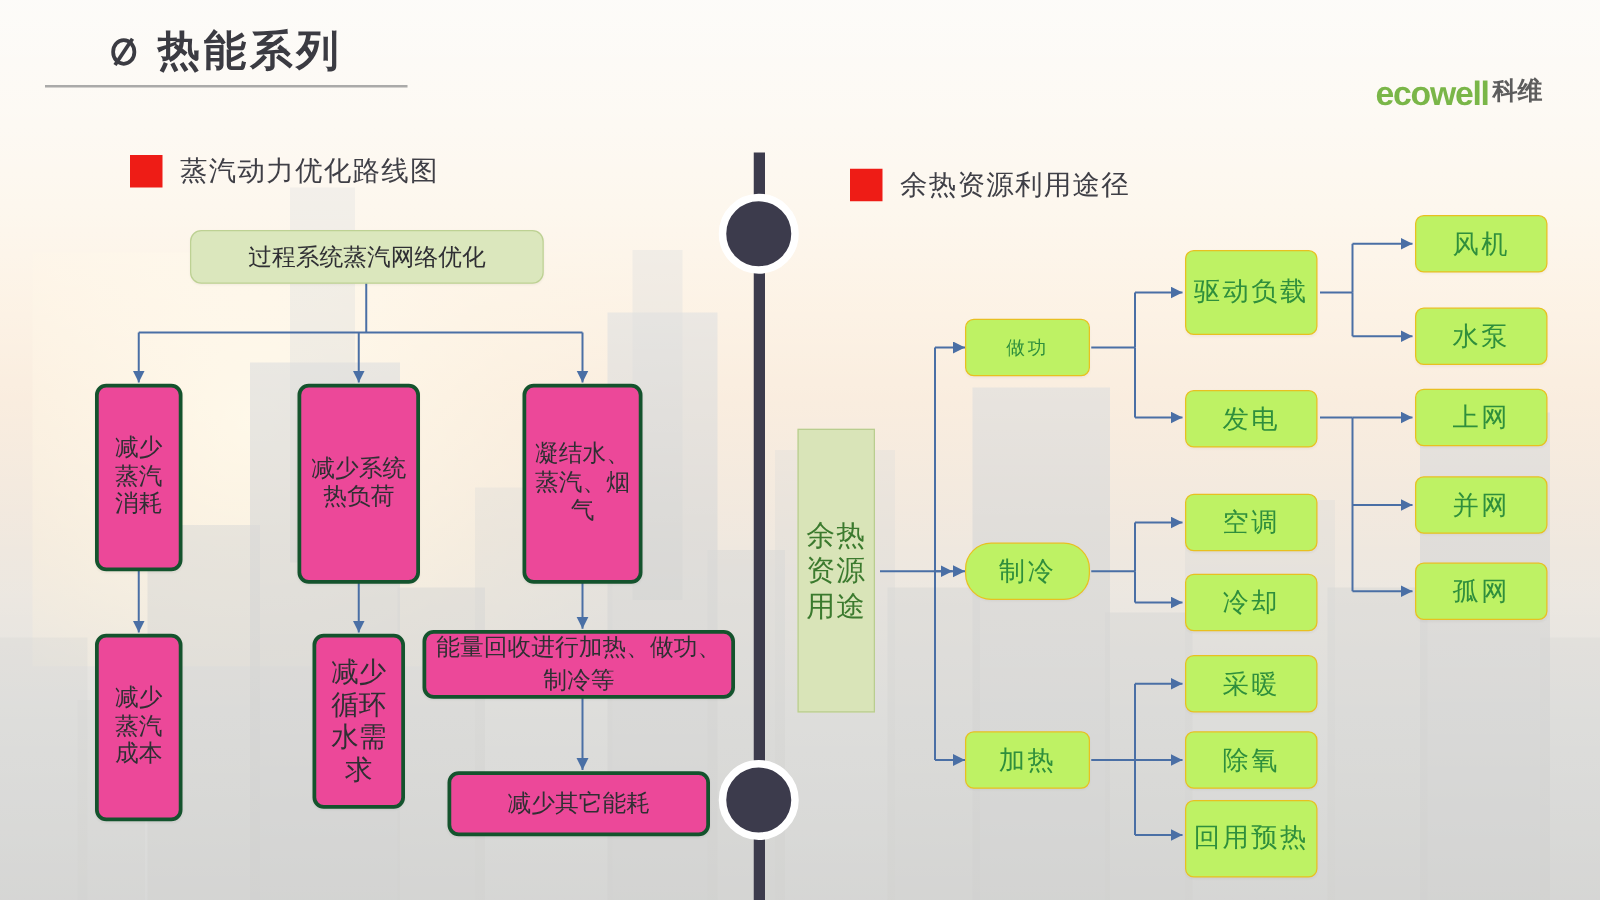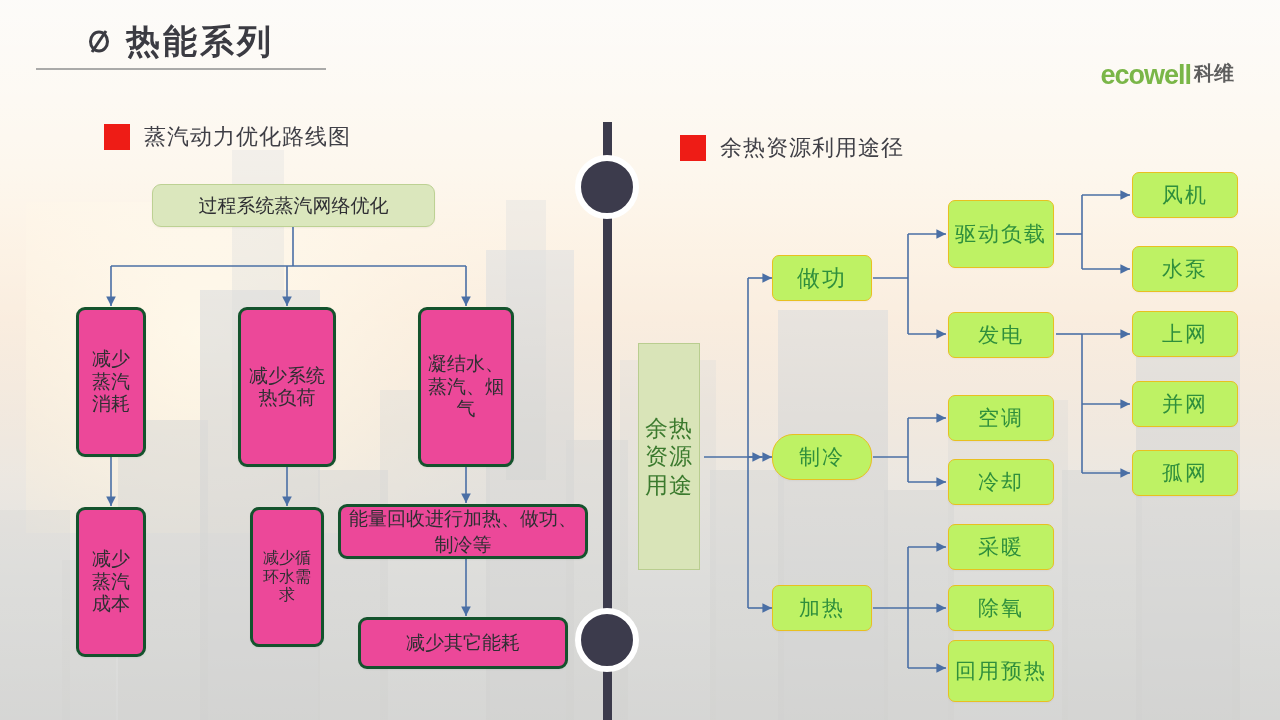--- a/index.html
+++ b/index.html
@@ -247,26 +247,26 @@
 <div class="knob" id="knob-bottom"></div>
 <div id="center-chip">余热资源用途</div>
 
 <div class="box green" style="left:152px; top:184px; width:283px; height:43px; font-size:19px;">过程系统蒸汽网络优化</div>
 
 <div class="box narrow" style="left:76px; top:307px; width:70px; height:150px; font-size:19px;">减少蒸汽消耗</div>
 <div class="box narrow" style="left:238px; top:307px; width:98px; height:160px; font-size:19px;">减少系统热负荷</div>
 <div class="box narrow" style="left:418px; top:307px; width:96px; height:160px; font-size:19px;">凝结水、蒸汽、烟气</div>
 
 <div class="box narrow" style="left:76px; top:507px; width:70px; height:150px; font-size:19px;">减少蒸汽成本</div>
-<div class="box narrow" style="left:250px; top:507px; width:74px; height:140px; font-size:16px;">减少循环水需求</div>
+<div class="box narrow" style="left:250px; top:507px; width:74px; height:140px; font-size:22px;">减少循环水需求</div>
 <div class="box" style="left:338px; top:504px; width:250px; height:55px; font-size:19px; line-height:1.35;">能量回收进行加热、做功、制冷等</div>
 
 <div class="box" style="left:358px; top:617px; width:210px; height:52px; font-size:19px;">减少其它能耗</div>
 
-<div class="ybox" style="left:772px; top:255px; width:100px; height:46px; font-size:23px;">做功</div>
+<div class="ybox" style="left:772px; top:255px; width:100px; height:46px; font-size:15px;">做功</div>
 <div class="ybox" style="left:772px; top:434px; width:100px; height:46px; font-size:21px;border-radius:21px;">制冷</div>
 <div class="ybox" style="left:772px; top:585px; width:100px; height:46px; font-size:21px;">加热</div>
 
 <div class="ybox two" style="left:948px; top:200px; width:106px; height:68px; font-size:21px;">驱动负载</div>
 <div class="ybox" style="left:948px; top:312px; width:106px; height:46px; font-size:21px;">发电</div>
 
 <div class="ybox" style="left:948px; top:395px; width:106px; height:46px; font-size:21px;">空调</div>
 <div class="ybox" style="left:948px; top:459px; width:106px; height:46px; font-size:21px;">冷却</div>
 
 <div class="ybox" style="left:948px; top:524px; width:106px; height:46px; font-size:21px;">采暖</div>

